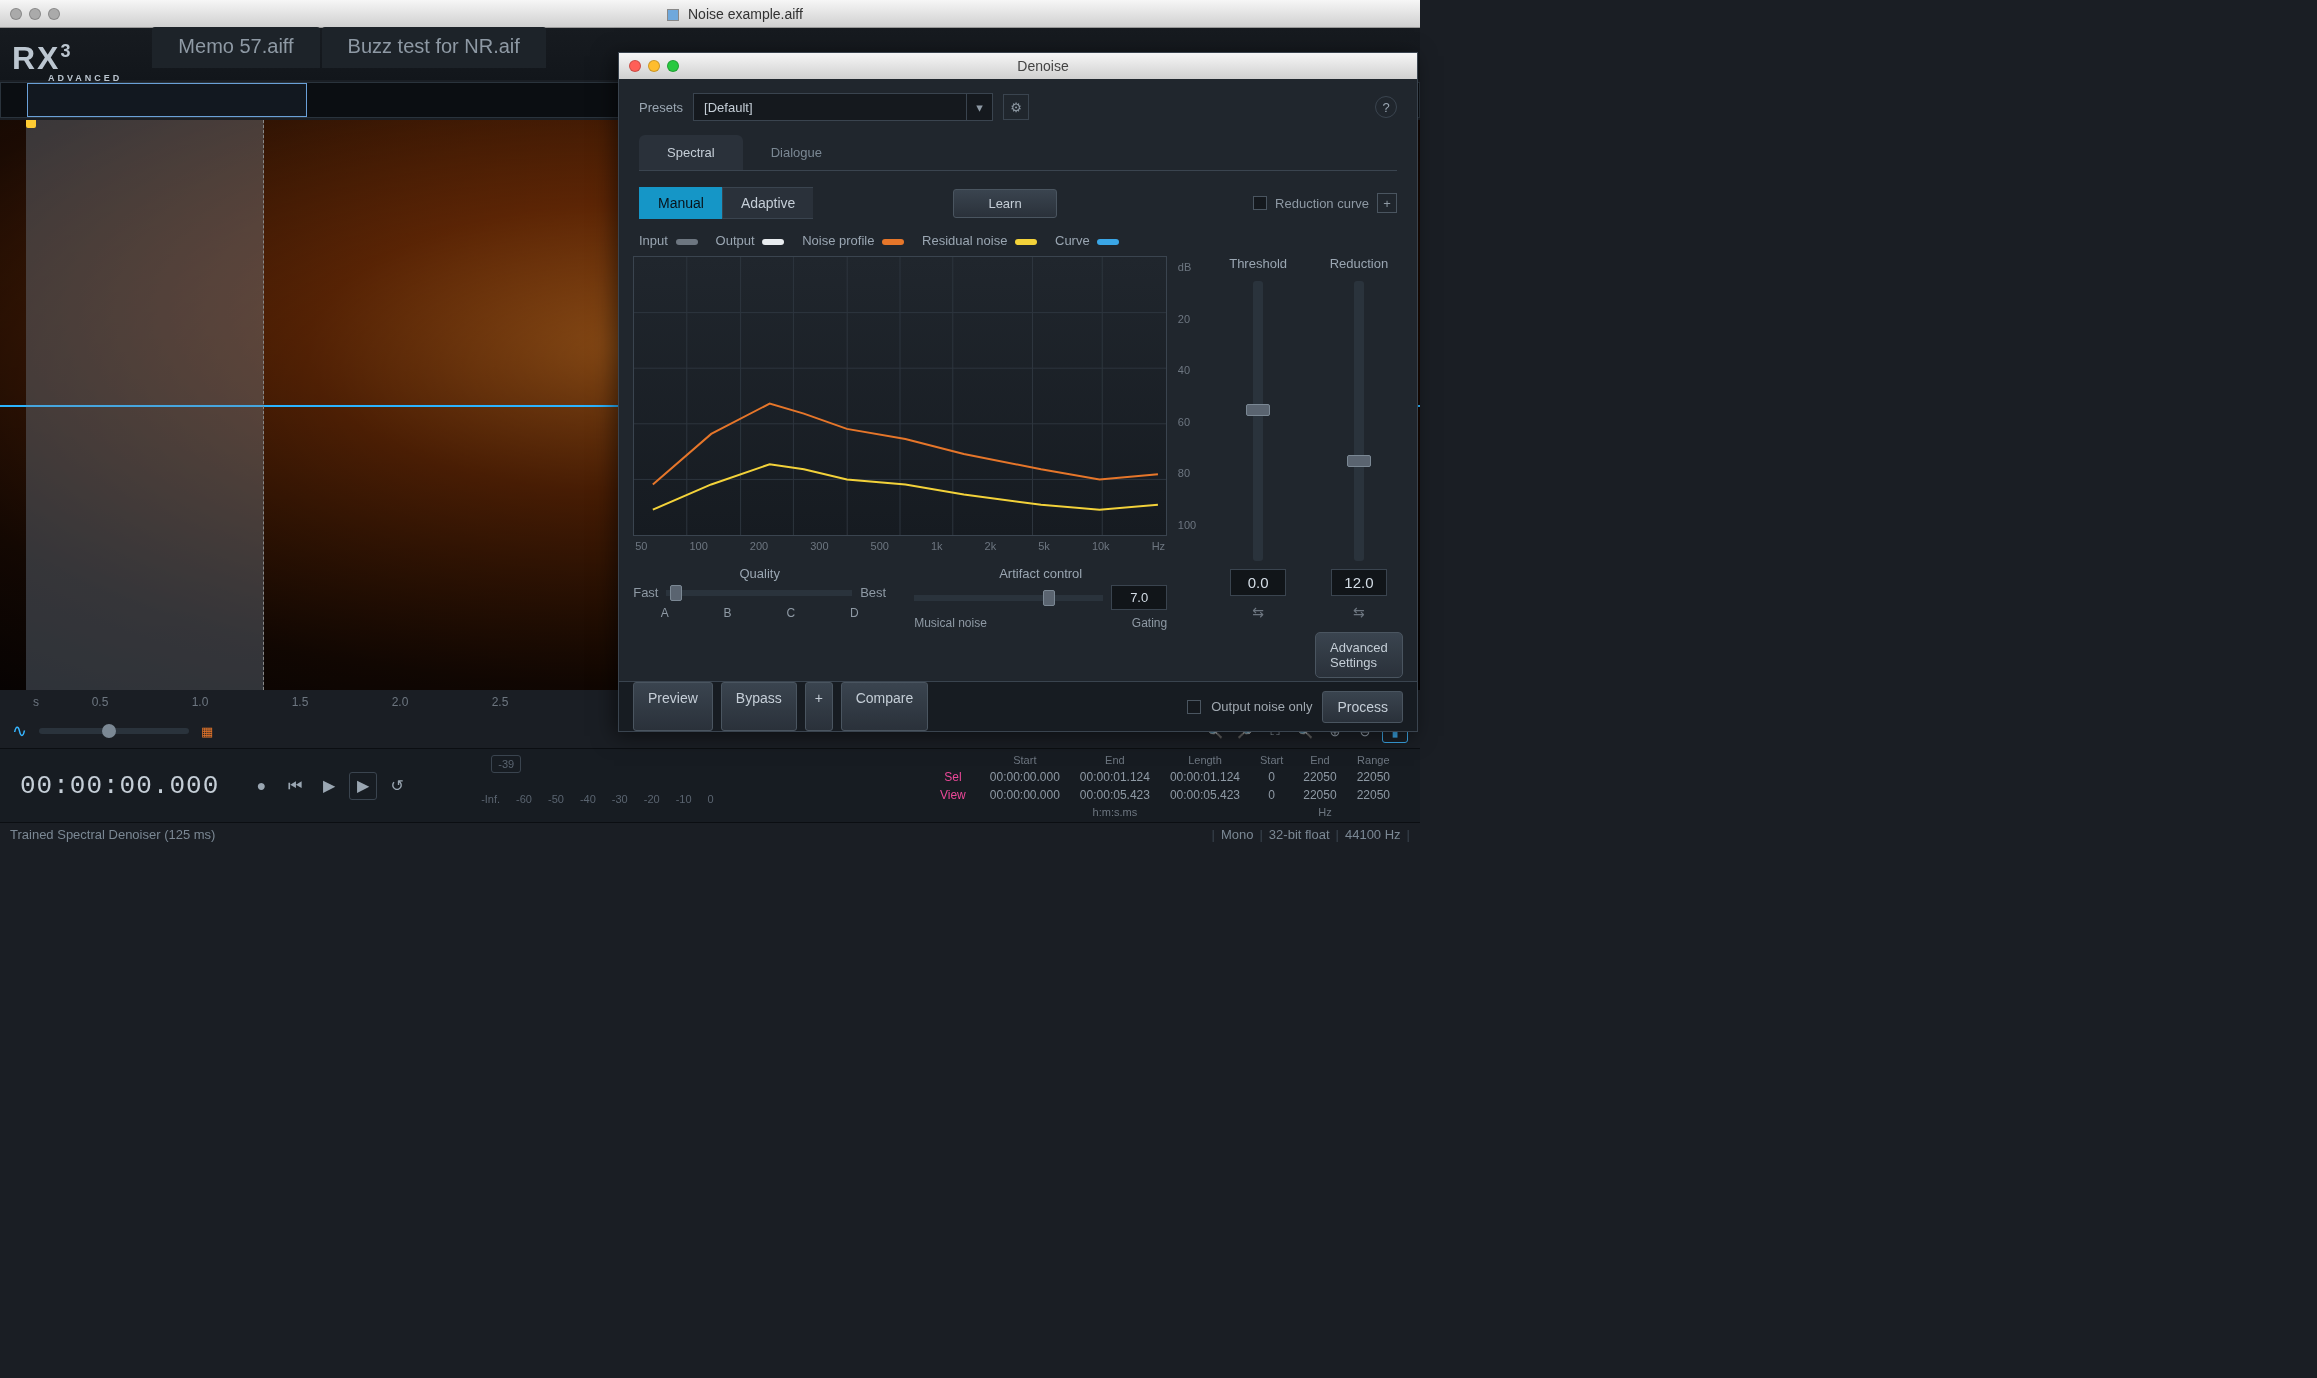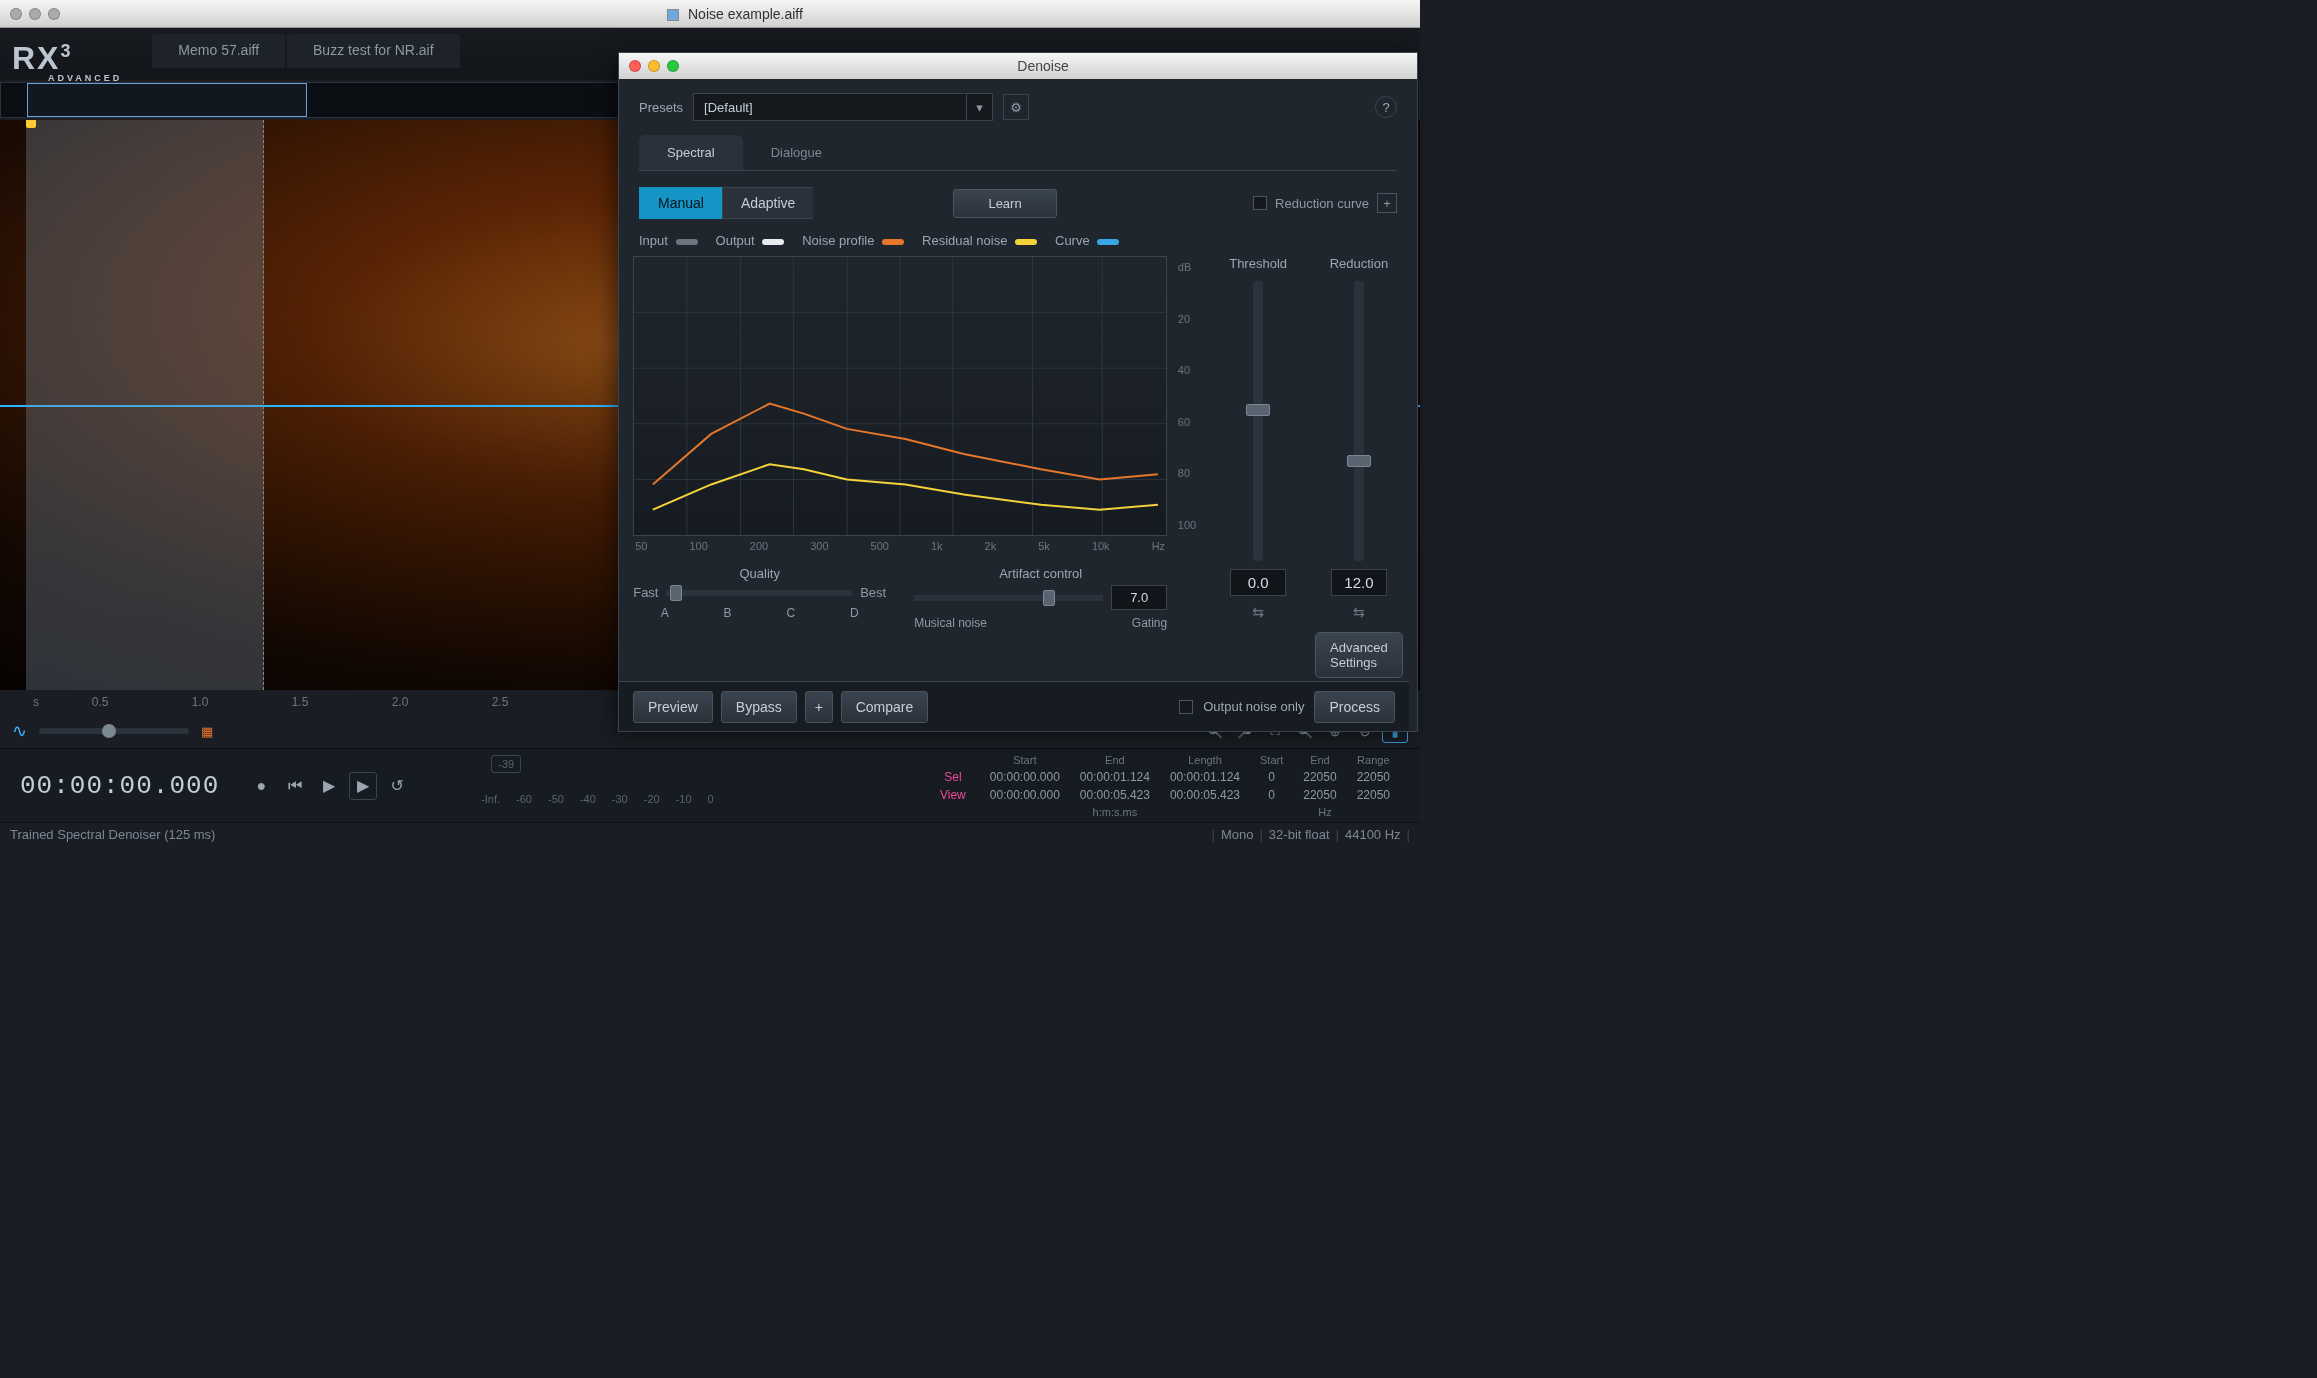--- a/index.html
+++ b/index.html
@@ -15,21 +15,21 @@
 .tl.green { background: #aaa; }
 .outer-title { flex: 1; text-align: center; color: #333; font-size: 14px; }
 .outer-title-icon { display:inline-block; width:12px; height:12px; background:#6fa8dc; border:1px solid #888; vertical-align:middle; margin-right:5px; }
 
 
 .rx-top { display:flex; align-items:flex-start; height:52px; background: linear-gradient(#171b20,#12161b); padding:12px 12px; }
 .logo { color:#bcc6d0; font-weight:bold; }
 .logo .r { font-size:32px; letter-spacing:2px; }
 .logo .adv { font-size:9px; letter-spacing:3px; display:block; margin-top:-4px;margin-left:36px; }
 .file-tabs { display:flex; margin-left:30px; height:100%; align-items:flex-end; gap:2px; }
-.file-tab { padding:8px 26px 10px; background:#1d2329; color:#8e99a4; border-radius:3px 3px 0 0; font-size:14px; cursor:pointer; }
+.file-tab { padding:8px 26px 10px; background:#1d2329; color:#8e99a4; border-radius:3px 3px 0 0; font-size:20px; cursor:pointer; }
 
 
 .overview-strip { height:36px; background:#0b0e12; border:1px solid #2a333c; margin:2px 0; position:relative; }
 .overview-sel { position:absolute; left:26px; top:0; width:280px; height:100%; border:1px solid #6aa0d8; background:rgba(100,150,200,0.08); }
 
 
 .spectro-area { position:relative; height:570px; background:#000; overflow:hidden; }
 .spectro-bg { position:absolute; inset:0; background:
   linear-gradient(180deg, rgba(0,0,0,0.3), rgba(0,0,0,0.6)),
   radial-gradient(ellipse at 45% 40%, rgba(255,140,40,0.9), rgba(200,80,10,0.7) 30%, rgba(50,20,5,0.8) 70%, #080405 100%);
@@ -128,21 +128,21 @@
 .qa-title { text-align:center; font-size:13px; color:#9aa6b2; margin-bottom:4px;}
 .qa-slider-row { display:flex; align-items:center; gap:8px; }
 .qa-slider-row .endlbl { font-size:13px; color:#8e99a4; }
 .qa-slider { flex:1; height:6px; background:#2a333c; position:relative; }
 .qa-slider .thumb { position:absolute; top:-5px; width:12px; height:16px; background:#5a6470; border:1px solid #7b8894; border-radius:2px;}
 .qa-letters { display:flex; justify-content:space-around; font-size:12px; color:#8e99a4; margin-top:6px;}
 .artifact-val { width:56px; padding:4px 0; text-align:center; background:#111519; border:1px solid #3a444f; color:#d4dde6; font-size:13px;}
 .adv-btn { padding:7px 14px; background:linear-gradient(#3a444f,#2a313a); color:#c5ced7; border:1px solid #4a5560; border-radius:5px; cursor:pointer;}
 
 
-.denoise-bottom { position:absolute; left:0; right:8px; bottom:0; height:50px; border-top:1px solid #3a444f; display:flex; align-items:center; padding:0 14px; gap:8px; background:#171c22;}
+.denoise-bottom { position:absolute; left:0; right:0; bottom:0; height:50px; border-top:1px solid #3a444f; display:flex; padding:0 14px; gap:8px; background:#171c22;}
 .dbtn { padding:7px 14px; background:linear-gradient(#3a444f,#2a313a); color:#c5ced7; border:1px solid #4a5560; border-radius:3px; cursor:pointer; font-size:14px;}
 .smallplus { width:28px; padding:7px 0; text-align:center; }
 .dbottom-right { margin-left:auto; display:flex; align-items:center; gap:10px;}
 
 
 .spectrum svg { position:absolute; inset:0; width:100%; height:100%; }
 </style>
 </head>
 <body>
 

